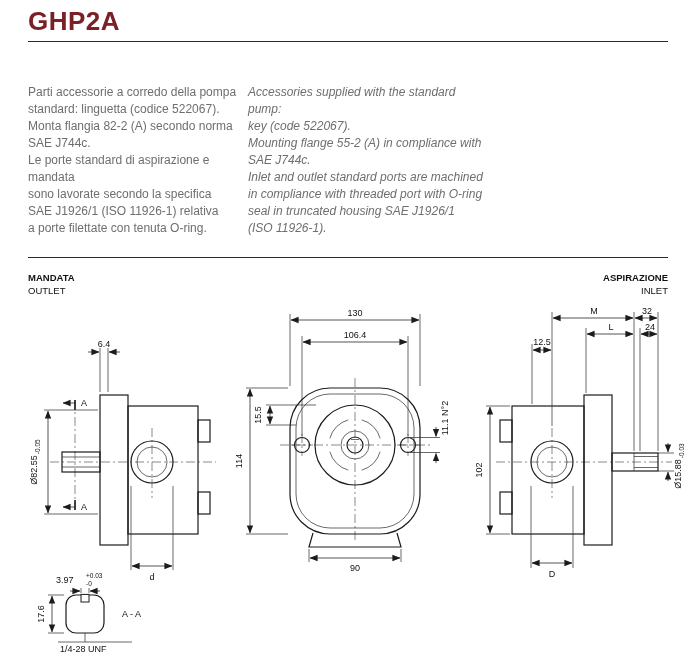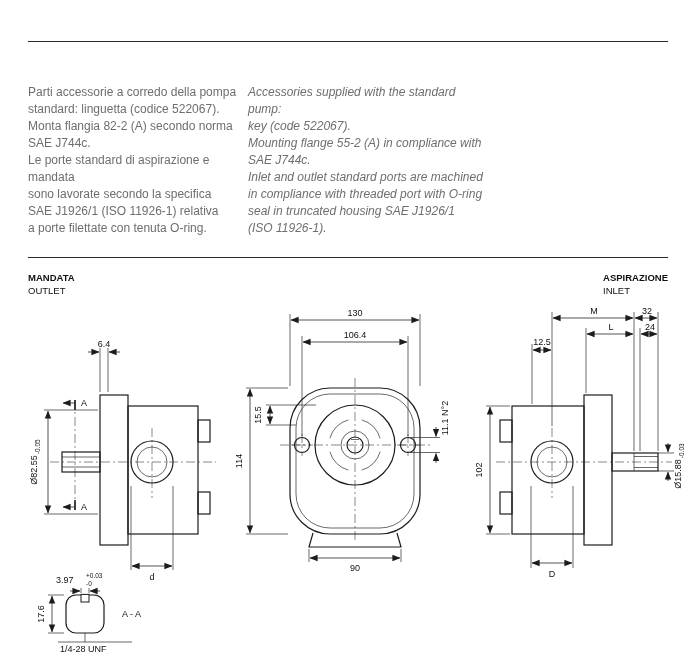--- a/index.html
+++ b/index.html
@@ -11,35 +11,36 @@
   .rule-1{top:41px;}
   .rule-2{top:257px;}
   .intro{position:absolute;top:84px;font-size:12px;line-height:1.42;color:#6e6e6e;
          white-space:pre-line;}
   .intro.it{left:28px;width:215px;}
   .intro.en{left:248px;width:235px;font-style:italic;}
   .port-label{position:absolute;top:272px;font-size:9.5px;color:#111;line-height:1.35;}
   .port-label .main{font-weight:bold;display:block;}
   .port-label .sub{display:block;}
   .outlet{left:28px;}
-  .inlet{right:28px;}
+  .inlet{right:28px;text-align:right;}
   svg.drawing{position:absolute;left:0;top:300px;}
   .outline{fill:none;stroke:#1c1c1c;stroke-width:1.2;}
   .thin{fill:none;stroke:#2a2a2a;stroke-width:.7;}
   .dimline{fill:none;stroke:#2a2a2a;stroke-width:.8;}
   .cut{fill:none;stroke:#1c1c1c;stroke-width:1.6;}
   .center{fill:none;stroke:#3a3a3a;stroke-width:.6;stroke-dasharray:9 3 2 3;}
   text.dim{font-family:"Liberation Sans",sans-serif;font-size:9px;fill:#111;}
   text.dim .tol,text.toltxt{font-size:6.5px;fill:#111;font-family:"Liberation Sans",sans-serif;}
 </style>
 </head>
 <body>
 
 <div class="page">
 
+  <div class="title">GHP2A</div>
   <div class="rule rule-1"></div>
 
   <div class="intro it">Parti accessorie a corredo della pompa
 standard: linguetta (codice 522067).
 Monta flangia 82-2 (A) secondo norma
 SAE J744c.
 Le porte standard di aspirazione e mandata
 sono lavorate secondo la specifica
 SAE J1926/1 (ISO 11926-1) relativa
 a porte filettate con tenuta O-ring.</div>

